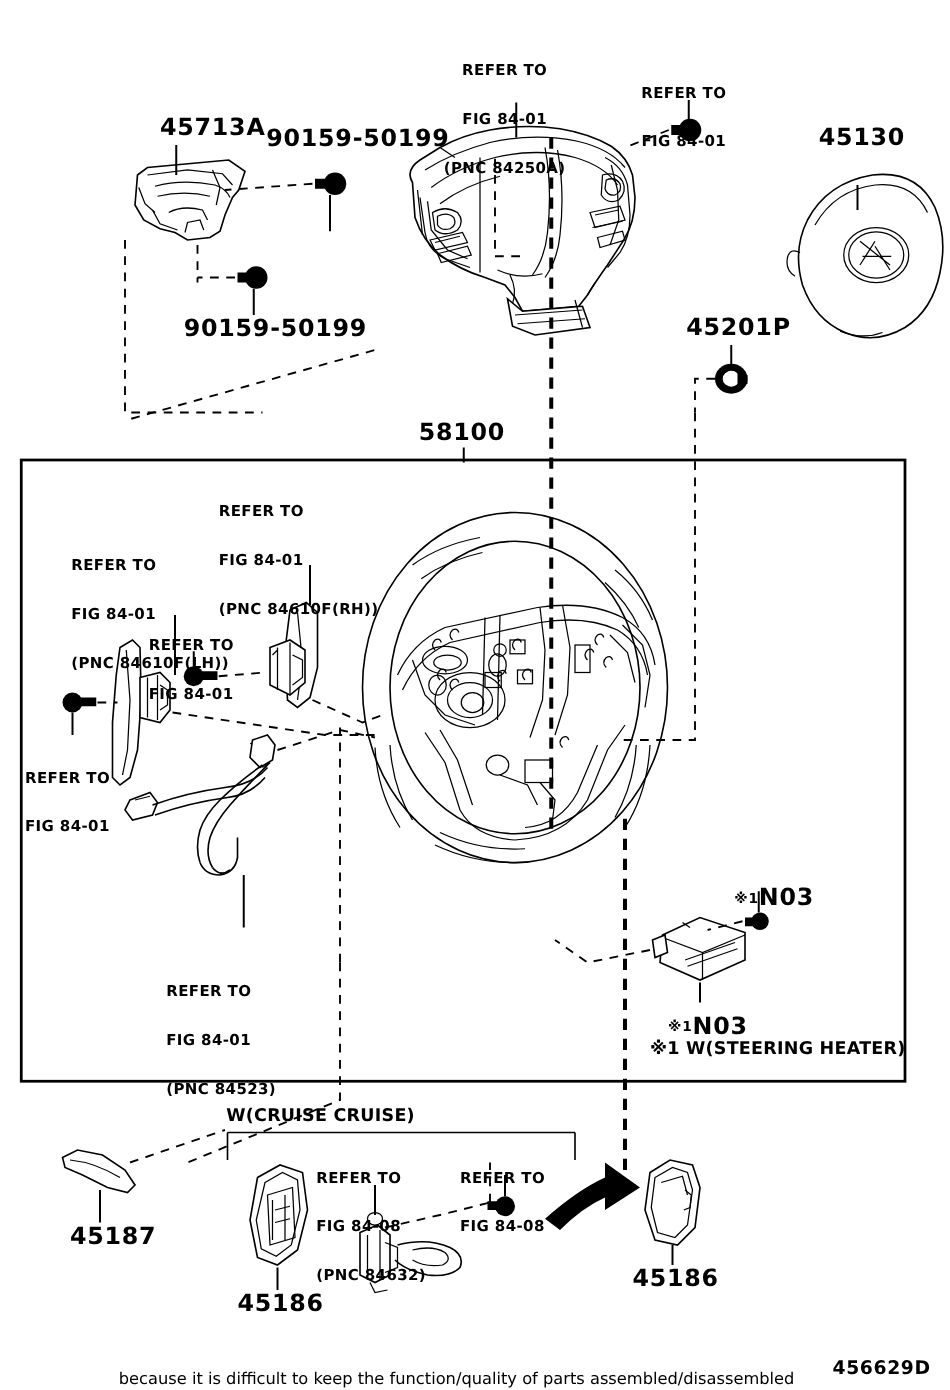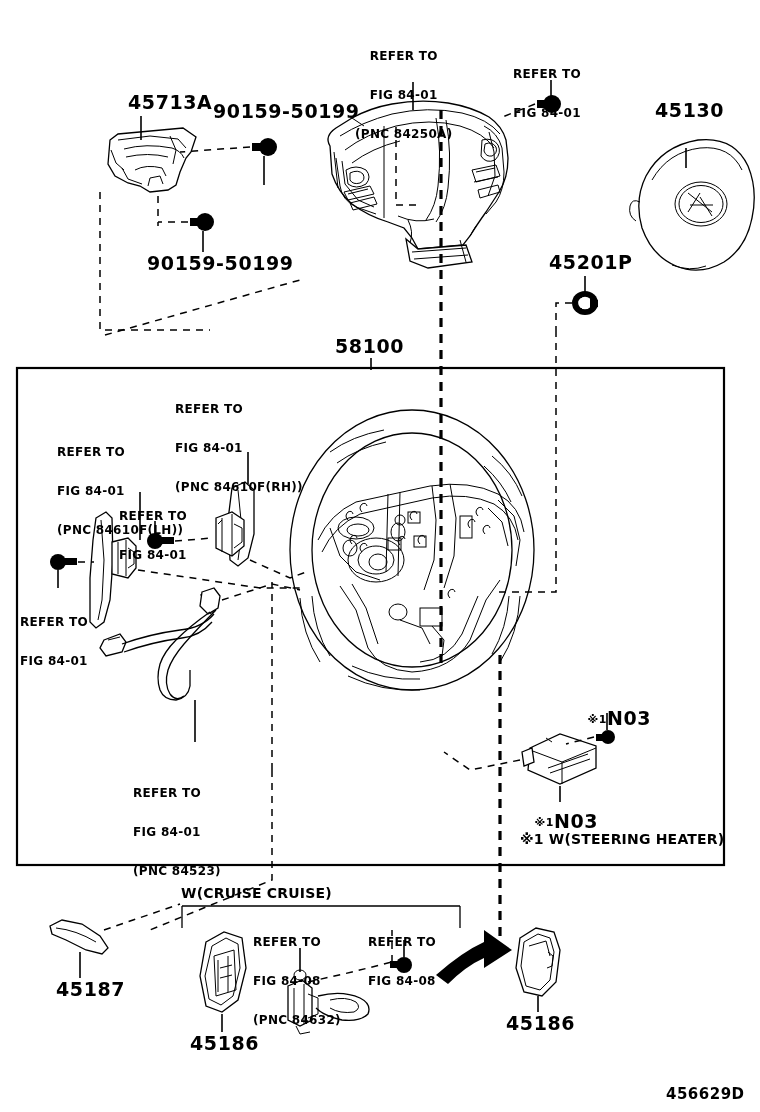--- a/index.html
+++ b/index.html
@@ -431,16 +431,17 @@
   <div>REFER TO</div>
   <div>FIG 84-08</div>
 </div>
 
 <div class="lbl big" style="left:56px;top:979px;">45187</div>
 
 <div class="lbl big" style="left:190px;top:1033px;">45186</div>
 
 <div class="lbl big" style="left:506px;top:1013px;">45186</div>
 
+<div class="lbl note" style="left:95px;top:1097px;">because it is difficult to keep the function/quality of parts assembled/disassembled</div>
 
 <div class="lbl dwg" style="left:666px;top:1086px;">456629D</div>
 
 </div>
 
 </body></html>

